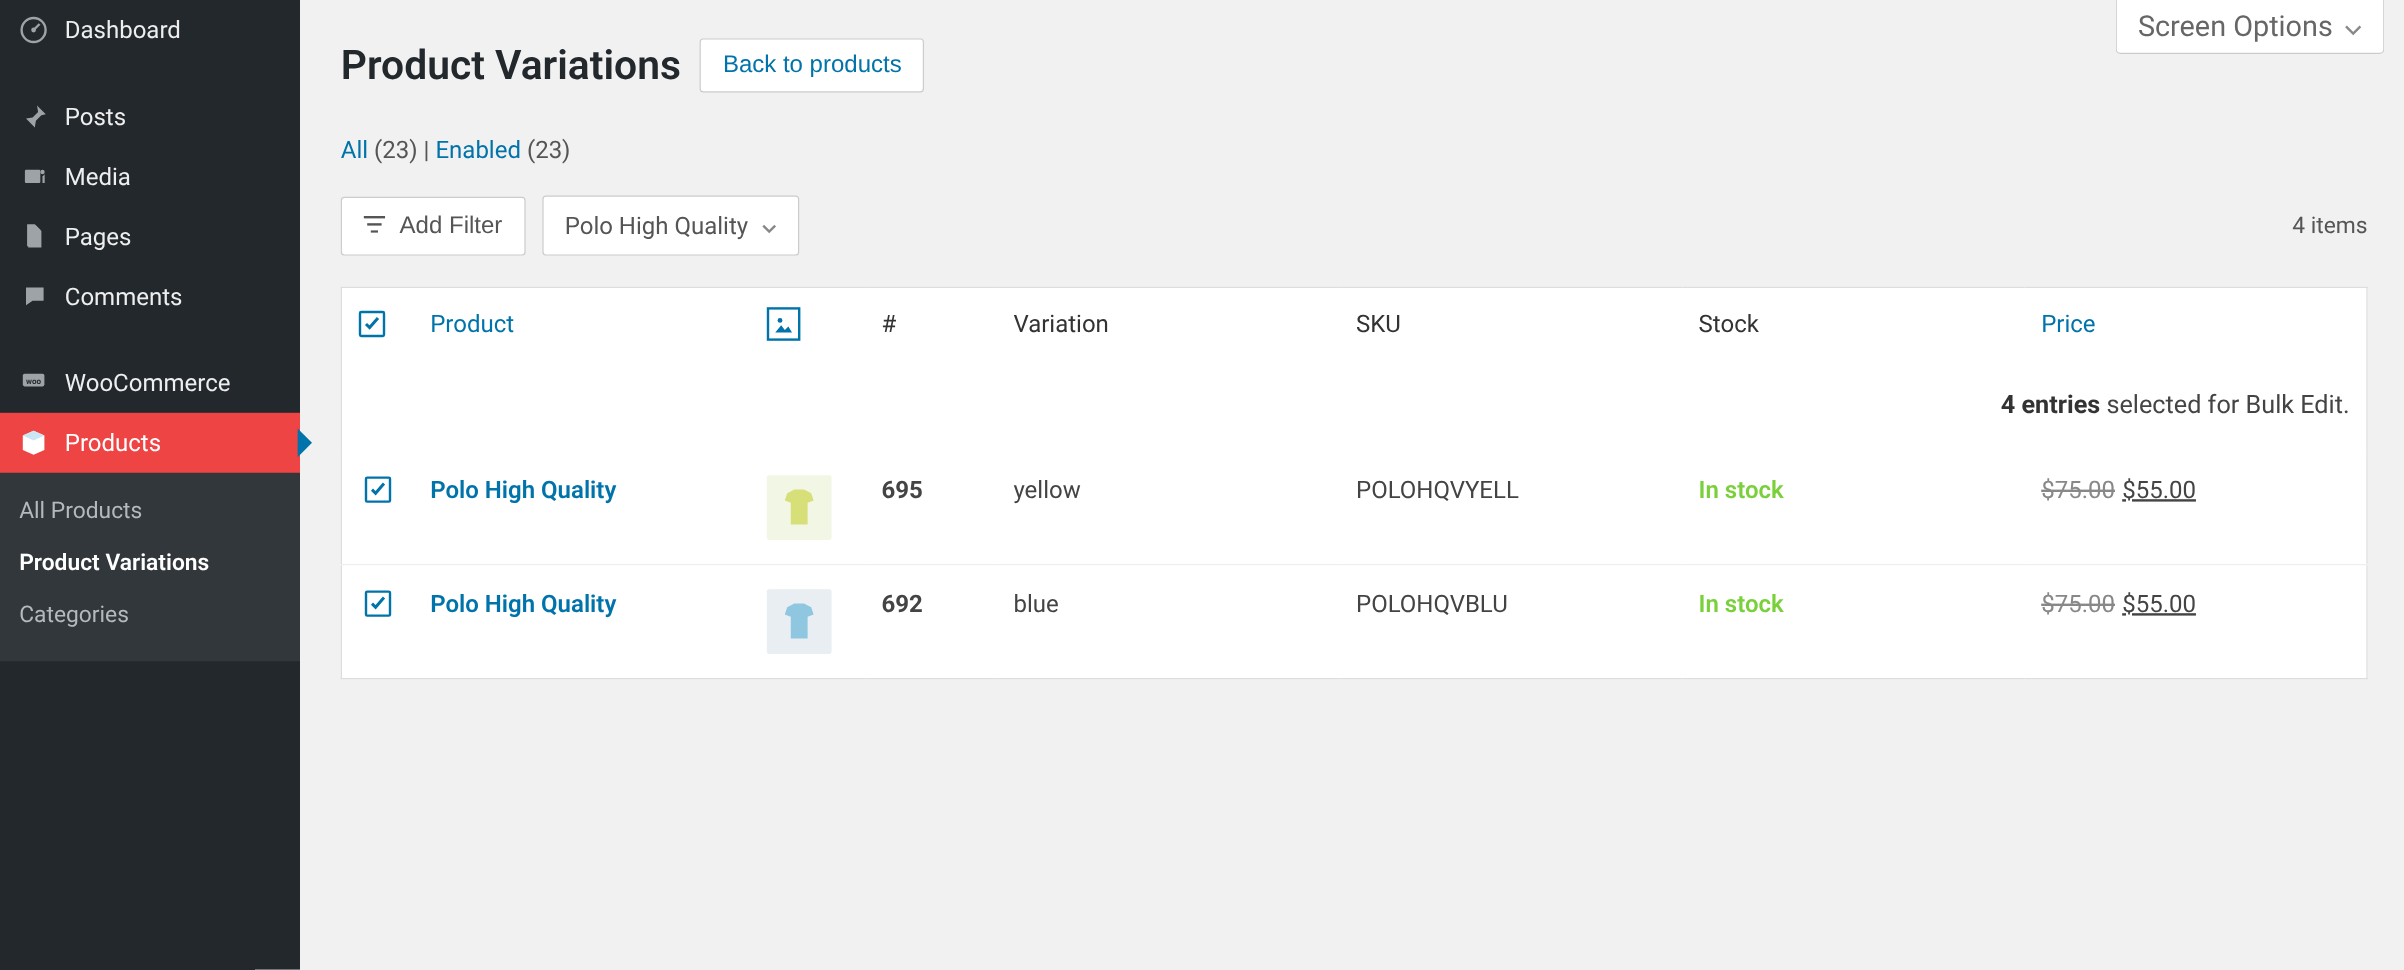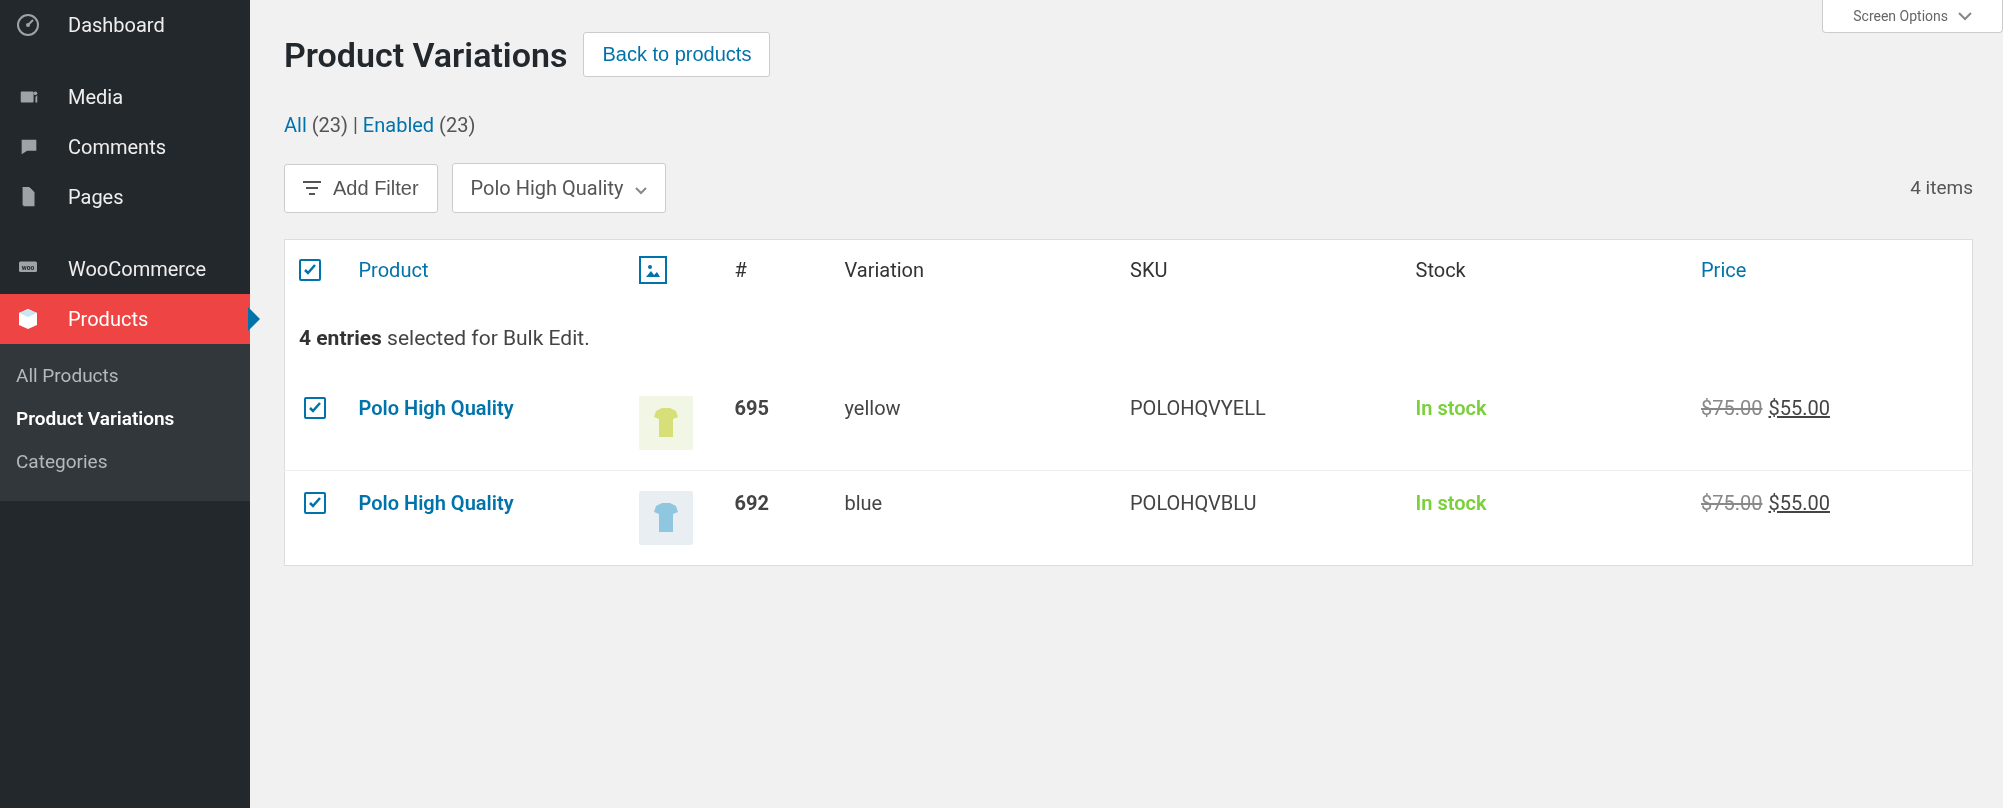--- a/index.html
+++ b/index.html
@@ -17,21 +17,21 @@
   position: absolute;
   left: 0; top: 0;
   width: 250px;
   height: 100%;
   background: #23282d;
   color: #eee;
 }
 .sidebar-item {
   display: flex;
   align-items: center;
-  gap: 28px;
+  gap: 14px;
   padding: 12px 14px;
   color: #eee;
   cursor: pointer;
 }
 .sidebar-item.current {
   background: #ef4444;
   color: #fff;
   position: relative;
 }
 .sidebar-item.current::after {
@@ -59,30 +59,30 @@
 }
 .submenu-item.active { color: #fff; font-weight: 600; }
 .content {
   position: absolute;
   left: 250px; top: 0;
   right: 0;
   padding: 0 30px 30px 34px;
 }
 .screen-options {
   position: absolute;
-  right: 0; top: 0;
+  right: 16px; top: 0;
   background: #fff;
   border: 1px solid #ccc;
   border-top: none;
   border-radius: 0 0 4px 4px;
-  padding: 8px 30px;
+  padding: 8px 18px;
   color: #666;
   display: flex; align-items: center; gap: 10px;
   cursor: pointer;
-  font-size: 14px;
+  font-size: 24px;
 }
 .page-title-row {
   display: flex; align-items: center; gap: 16px;
   padding-top: 32px;
   margin-bottom: 28px;
 }
 .page-title { font-size: 34px; font-weight: 600; color: #23282d; }
 .back-btn {
   background: #fff;
   border: 1px solid #ccc;
@@ -151,21 +151,21 @@
 .bulk-edit-btn {
   background: #fff;
   border: 1px solid #ccc;
   border-radius: 3px;
   padding: 8px 16px;
   font-size: 19px;
   color: #555;
   cursor: pointer;
 }
 .bulk-summary-row td {
-  text-align: left;
+  text-align: right;
   font-size: 21px;
   padding: 26px 14px;
   color: #444;
 }
 .bulk-summary-row strong { color: #333; }
 .wp-table tr.data-row + tr.data-row td { border-top: 1px solid #eee; }
 .product-link { color: #0073aa; font-weight: 600; text-decoration: none; }
 .thumb {
   width: 54px; height: 54px;
   display: flex; align-items: center; justify-content: center;
@@ -201,49 +201,57 @@
           <circle cx="12" cy="12" r="10" fill="none" stroke="#9ea3a8" stroke-width="2"></circle>
           <line x1="12" y1="12" x2="17" y2="7" stroke="#9ea3a8" stroke-width="2"></line>
           <circle cx="12" cy="12" r="2"></circle>
         </svg>
     </span>
     <span>Dashboard</span>
   </div>
 
   <div class="sidebar-gap"></div>
 
+  <div class="sidebar-item">
+    <span class="sidebar-icon">
+      <svg viewBox="0 0 24 24" width="22" height="22" fill="#9ea3a8">
+          <path d="M14 2l8 8-4 1-5 5-1 6-4-4-6 6 6-6-4-4 6-1 5-5z"></path>
+        </svg>
+    </span>
+    <span>Posts</span>
+  </div>
 
   <div class="sidebar-item">
     <span class="sidebar-icon">
       <svg viewBox="0 0 24 24" width="22" height="22" fill="#9ea3a8">
           <rect x="3" y="6" width="14" height="12" rx="1"></rect>
           <circle cx="19" cy="8" r="2"></circle>
           <path d="M21 10v8h-2v-6z"></path>
         </svg>
     </span>
     <span>Media</span>
   </div>
 
   <div class="sidebar-item">
     <span class="sidebar-icon">
       <svg viewBox="0 0 24 24" width="22" height="22" fill="#9ea3a8">
-          <path d="M4 4h16v12H10l-6 4z"></path>
-        </svg>
-    </span>
-    <span>Comments</span>
-  </div>
-
-  <div class="sidebar-item">
-    <span class="sidebar-icon">
-      <svg viewBox="0 0 24 24" width="22" height="22" fill="#9ea3a8">
           <path d="M6 2h7l5 5v15H6z"></path>
           <path d="M8 2h7l5 5v15H8z" fill="#9ea3a8" transform="translate(-3,-1)"></path>
         </svg>
     </span>
     <span>Pages</span>
+  </div>
+
+  <div class="sidebar-item">
+    <span class="sidebar-icon">
+      <svg viewBox="0 0 24 24" width="22" height="22" fill="#9ea3a8">
+          <path d="M4 4h16v12H10l-6 4z"></path>
+        </svg>
+    </span>
+    <span>Comments</span>
   </div>
 
   <div class="sidebar-gap"></div>
 
   <div class="sidebar-item">
     <span class="sidebar-icon">
       <svg viewBox="0 0 24 24" width="24" height="18">
           <rect x="0" y="2" width="24" height="14" rx="2" fill="#9ea3a8"></rect>
           <text x="12" y="13" text-anchor="middle" font-size="9" fill="#23282d" font-weight="700">woo</text>
         </svg>

